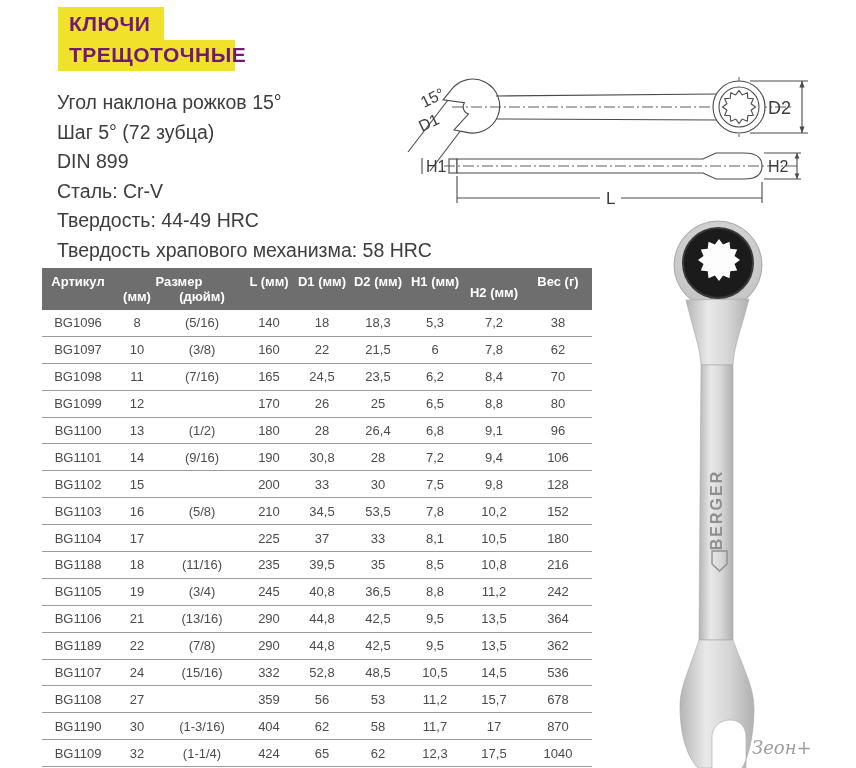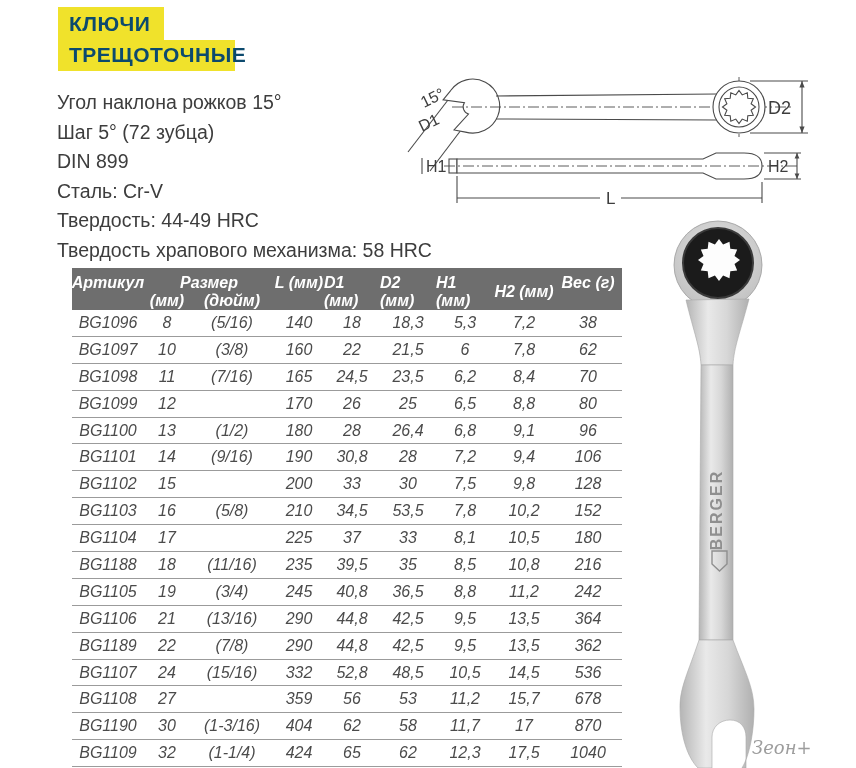--- a/index.html
+++ b/index.html
@@ -2,31 +2,31 @@
 <html><head>
 <meta charset="utf-8">
 <style>
   html,body{margin:0;padding:0;background:#ffffff;}
   .stage{
     position:relative;width:856px;height:768px;overflow:hidden;background:#ffffff;
     font-family:"Liberation Sans", sans-serif;color:#3f3f3f;
   }
   
   .title-badge{position:absolute;left:58px;top:7px;}
-  .title-row{background:#f0e22b;color:#0c4a6e;font-weight:bold;font-size:21px;
+  .title-row{background:#f0e22b;color:#701a75;font-weight:bold;font-size:21px;
     letter-spacing:.5px;line-height:32px;padding:0 14px 0 11px;display:inline-block;}
   .title-row.r1{height:33px;line-height:34px;}
   .title-row.r2{height:31px;line-height:30px;display:block;width:152px;}
   
   .specs{position:absolute;left:57px;top:88px;font-size:19.5px;line-height:29.6px;color:#3d3d3d;}
   
   .diagram{position:absolute;left:400px;top:74px;}
   .diagram text{font-family:"Liberation Sans",sans-serif;fill:#3d3d3d;}
   
-  .spec-table{position:absolute;left:72px;top:268px;width:550px;font-size:16px;font-style:italic;}
+  .spec-table{position:absolute;left:42px;top:268px;width:550px;font-size:13px;}
   .thead{background:#6e6e6e;color:#ffffff;font-weight:bold;height:42px;display:flex;}
   .hcell{display:flex;flex-direction:column;align-items:center;padding-top:6px;box-sizing:border-box;}
   .hsub{display:flex;width:100%;}
   .hsub span{text-align:center;}
   .c0{width:72px;} .c1{width:46px;} .c2{width:84px;} .c3{width:50px;}
   .c4{width:56px;} .c5{width:56px;} .c6{width:58px;} .c7{width:60px;justify-content:center;} .c8{width:68px;}
   .cg{width:130px;} 
   .trow{display:flex;height:25.9px;align-items:center;border-bottom:1px solid #9b9b9b;color:#4b4b4b;}
   .tcell{text-align:center;box-sizing:border-box;}
   

